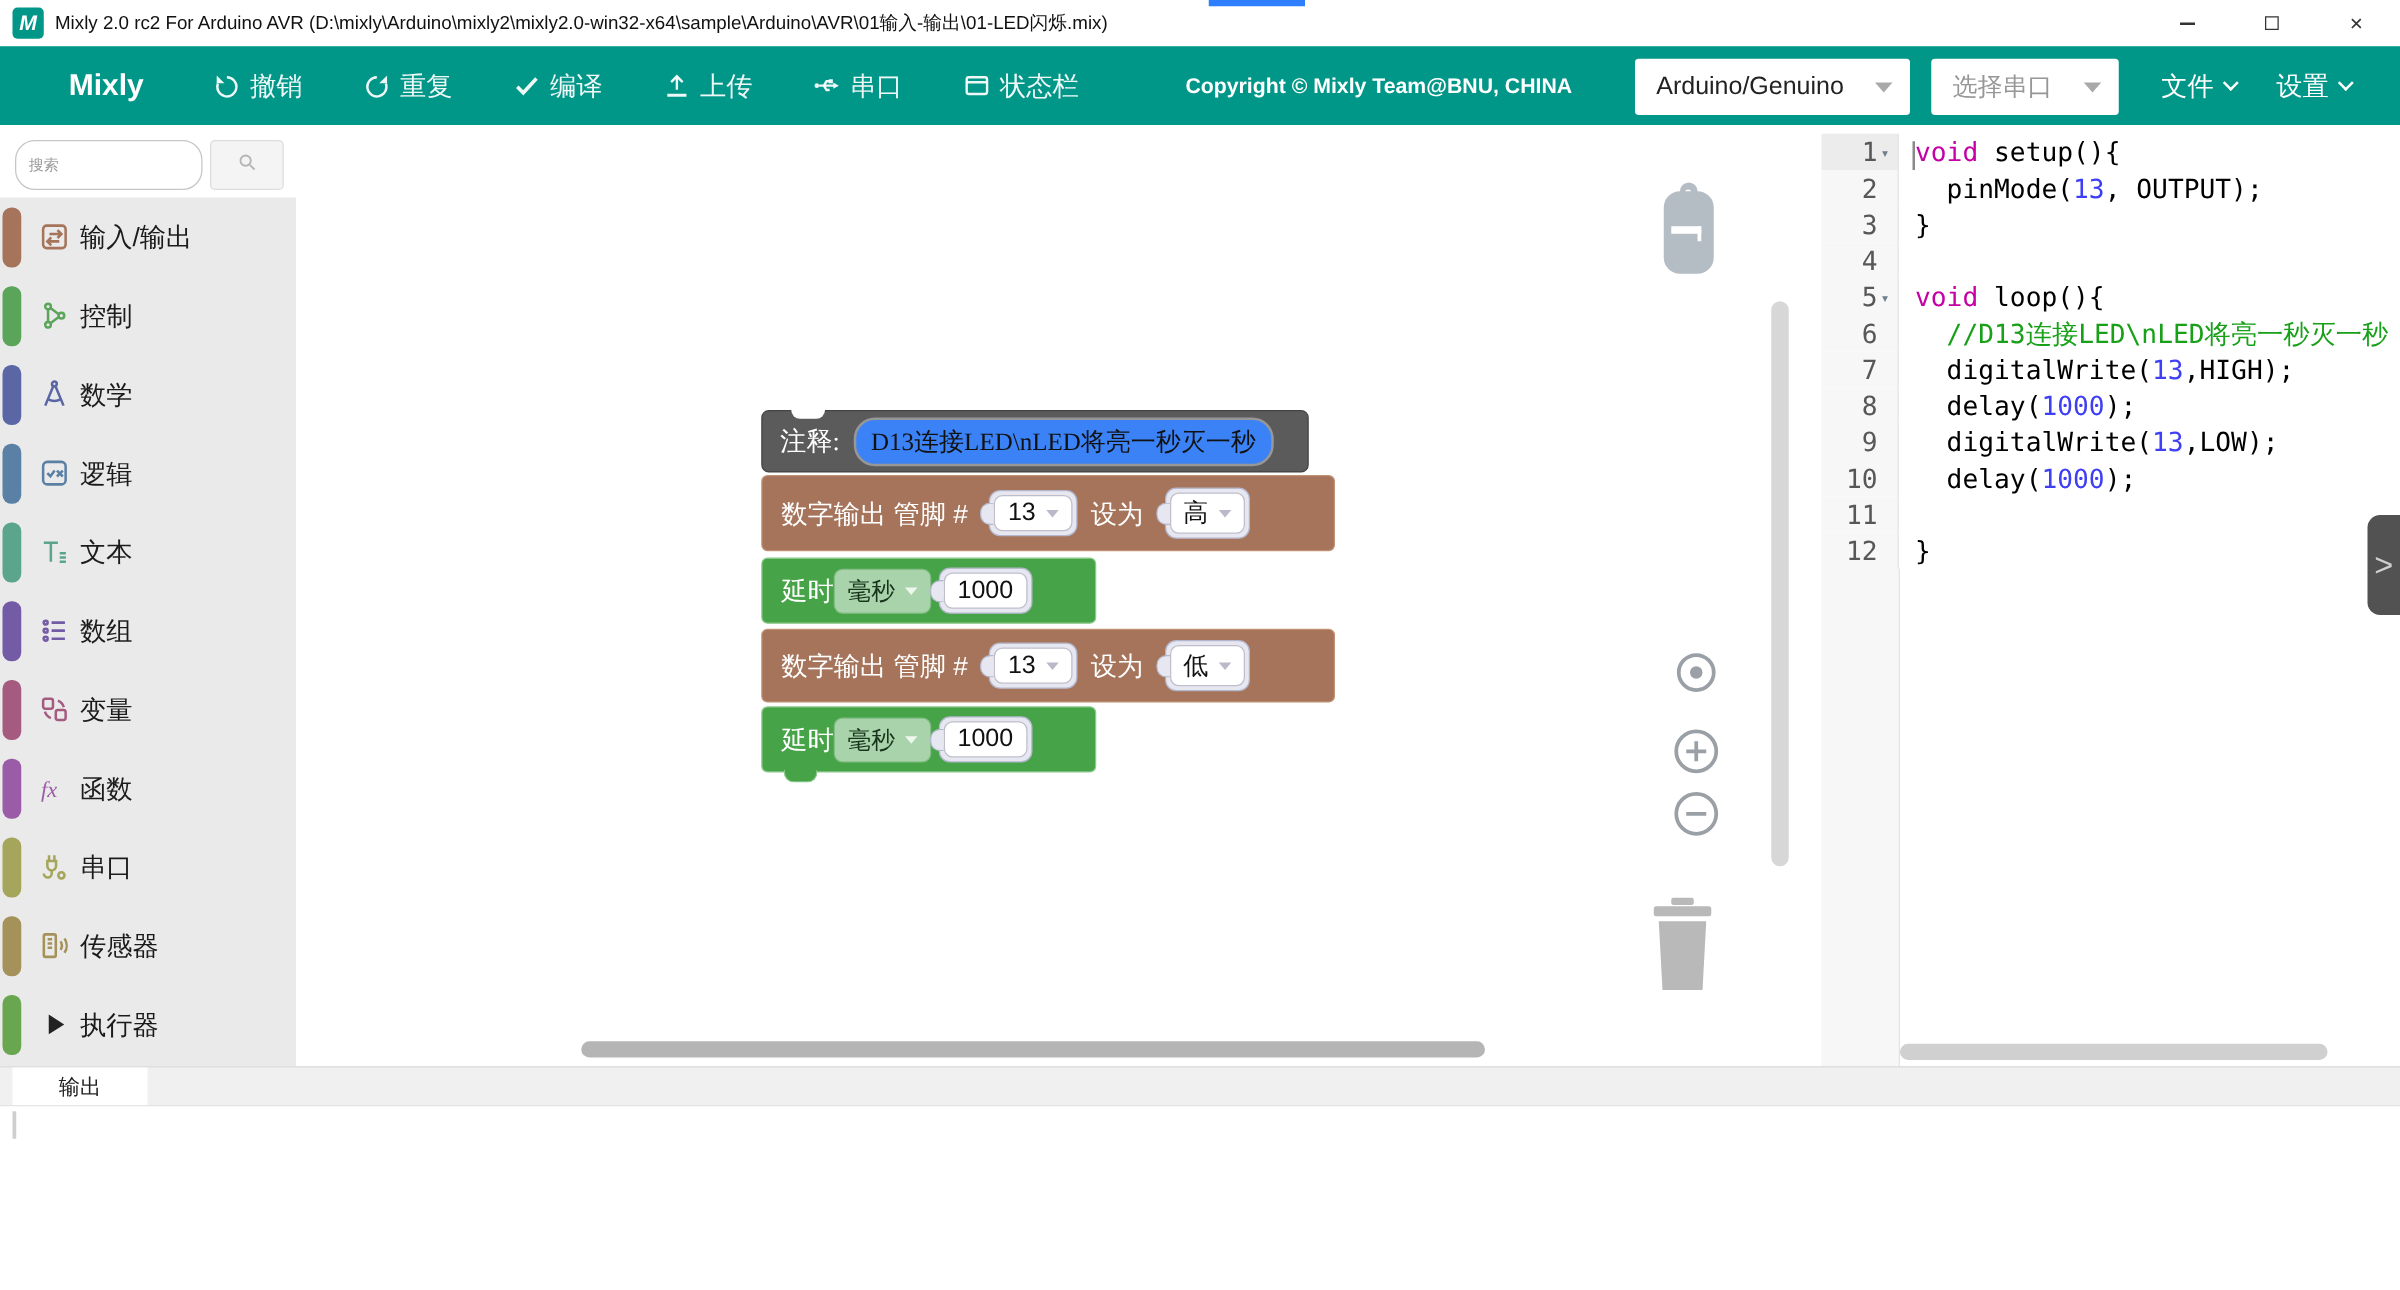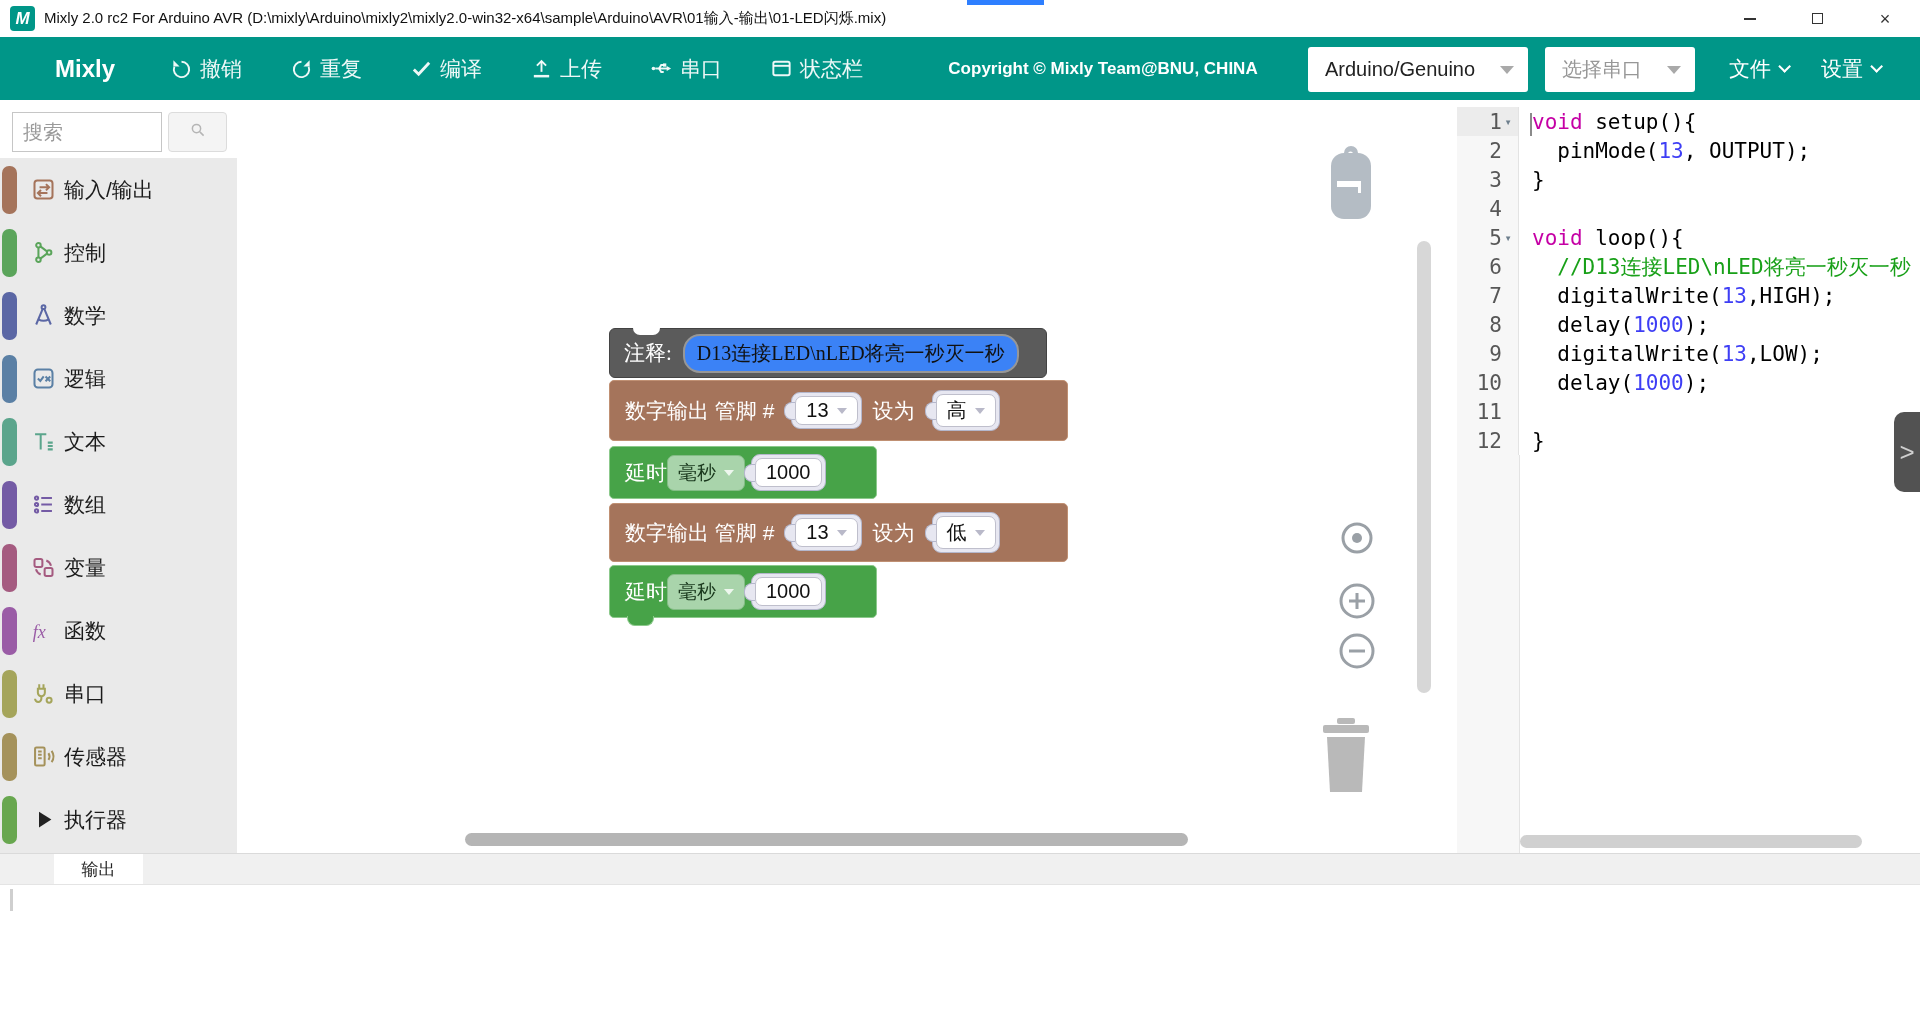--- a/index.html
+++ b/index.html
@@ -32,22 +32,22 @@
   .dd-port { left:1545px; width:150px; }
   .dd-label { font-size:20px; color:#222; flex:1; }
   .dd-port .dd-label { color:#979797; }
   .dd-caret { width:0; height:0; border-left:7px solid transparent; border-right:7px solid transparent; border-top:8px solid #a9a9a9; }
   .menu-item { position:absolute; top:0; height:63px; display:flex; align-items:center; gap:7px; color:#fff; font-size:21px; cursor:pointer; }
   .mi-file { left:1729px; } .mi-settings { left:1821px; }
   .chev { width:9px; height:9px; border-right:2px solid #fff; border-bottom:2px solid #fff; transform:rotate(45deg) translateY(-3px); }
 
   
   .sidebar-search { position:absolute; left:0; top:100px; width:237px; height:58px; background:#fff; }
-  .search-input { position:absolute; left:12px; top:12px; width:150px; height:40px; border:1px solid #c6c6c6; border-radius:0;
-                  font-size:20px; padding:0 10px; color:#333; outline:none; font-family:"Liberation Sans",sans-serif; }
+  .search-input { position:absolute; left:12px; top:12px; width:150px; height:40px; border:1px solid #c6c6c6; border-radius:16px;
+                  font-size:12px; padding:0 10px; color:#333; outline:none; font-family:"Liberation Sans",sans-serif; }
   .search-input::placeholder { color:#9a9a9a; }
   .search-btn { position:absolute; left:168px; top:12px; width:59px; height:40px; background:#f4f4f4; border:1px solid #dcdcdc; border-radius:4px;
                 display:flex; align-items:center; justify-content:center; color:#b5b5b5; }
   .search-btn svg { width:18px; height:18px; }
   .cat-list { position:absolute; left:0; top:158px; width:237px; height:695px; background:#eaeaea; list-style:none; }
   .cat-row { position:relative; height:63px; display:flex; align-items:center; cursor:pointer; }
   .cat-strip { position:absolute; left:2px; top:8px; width:15px; height:48px; border-radius:7px; }
   .cat-icon { position:absolute; left:30px; width:27px; height:27px; }
   .cat-icon svg { width:27px; height:27px; }
   .cat-label { position:absolute; left:64px; font-size:21px; color:#1b1b1b; }
@@ -102,22 +102,22 @@
   .tok-num { color:#3e3ef5; }
   .tok-com { color:#18a018; }
   .code-cursor { position:absolute; left:11px; top:3px; width:2px; height:23px; background:#8a8a8a; }
   .gutter-fill { position:absolute; left:1457px; top:455px; width:63px; height:398px; background:#f7f7f7; border-right:1px solid #e3e3e3; }
   .hscroll-code { position:absolute; left:1520px; top:835px; width:342px; height:13px; background:#d0d0d0; border-radius:7px; }
   .expand-tab { position:absolute; left:1894px; top:412px; width:26px; height:80px; background:#525252; border-radius:10px 0 0 10px;
                 display:flex; align-items:center; justify-content:center; color:#cfcfcf; font-size:26px; cursor:pointer; }
 
   
   .output-tabbar { position:absolute; left:0; top:853px; width:1920px; height:31px; background:#f0f0f0; border-top:1px solid #dadada; }
-  .output-tab { position:absolute; left:10px; top:0; width:89px; height:31px; background:#fff; display:flex; align-items:center; justify-content:center;
-                font-size:17px; color:#222;margin-left:44px; }
+  .output-tab { position:absolute; left:10px; top:0; width:108px; height:31px; background:#fff; display:flex; align-items:center; justify-content:center;
+                font-size:17px; color:#222; }
   .output-panel { position:absolute; left:0; top:884px; width:1920px; height:148px; background:#fff; border-top:1px solid #e4e4e4; }
   .output-cursor { position:absolute; left:10px; top:4px; width:3px; height:22px; background:#cfcfcf; }
 </style>
 </head>
 <body>
 
 <div id="app">
 
   <div class="titlebar">
     <div class="app-icon">M</div>

